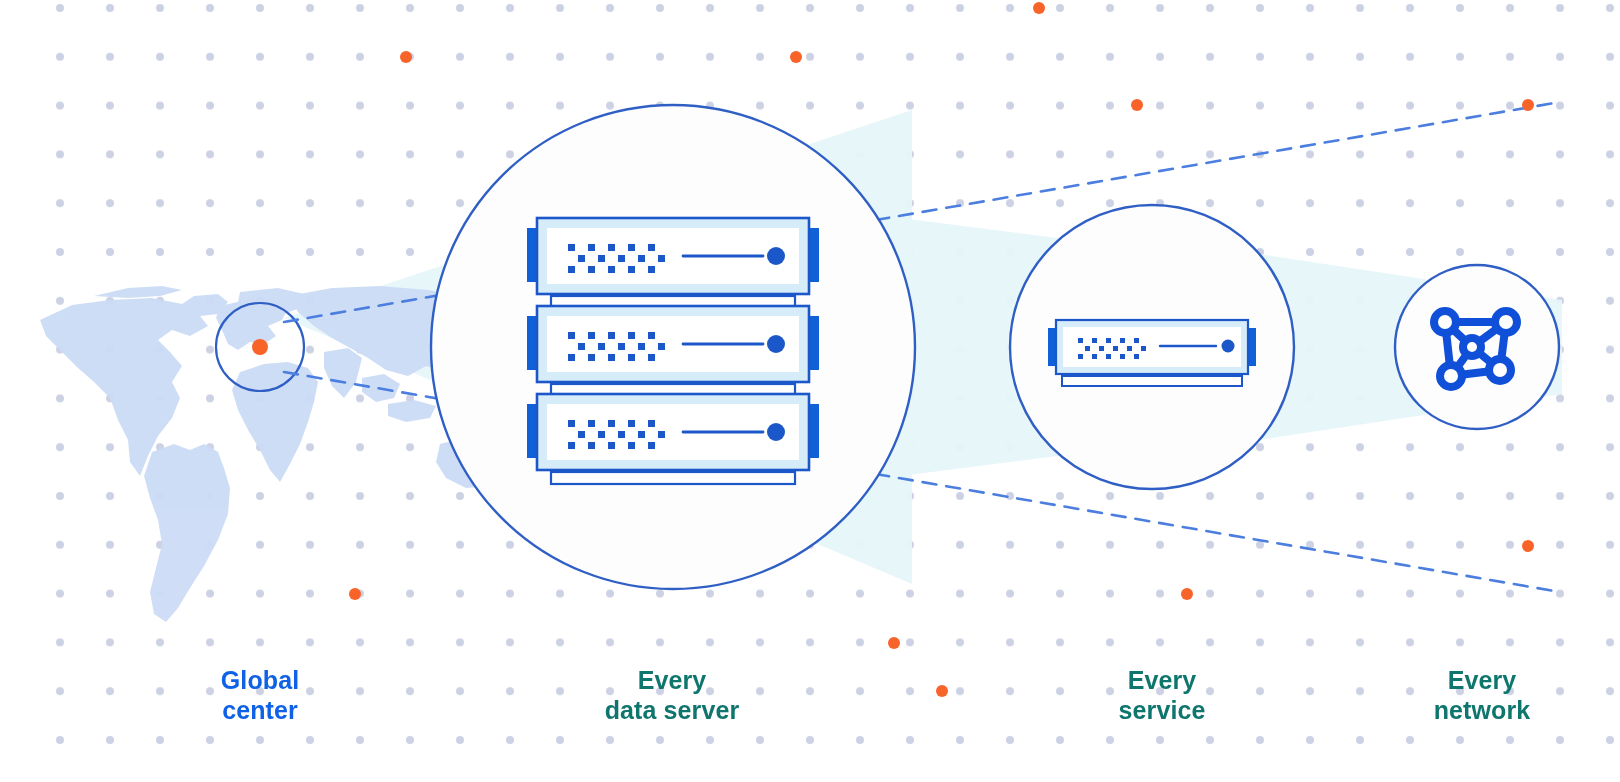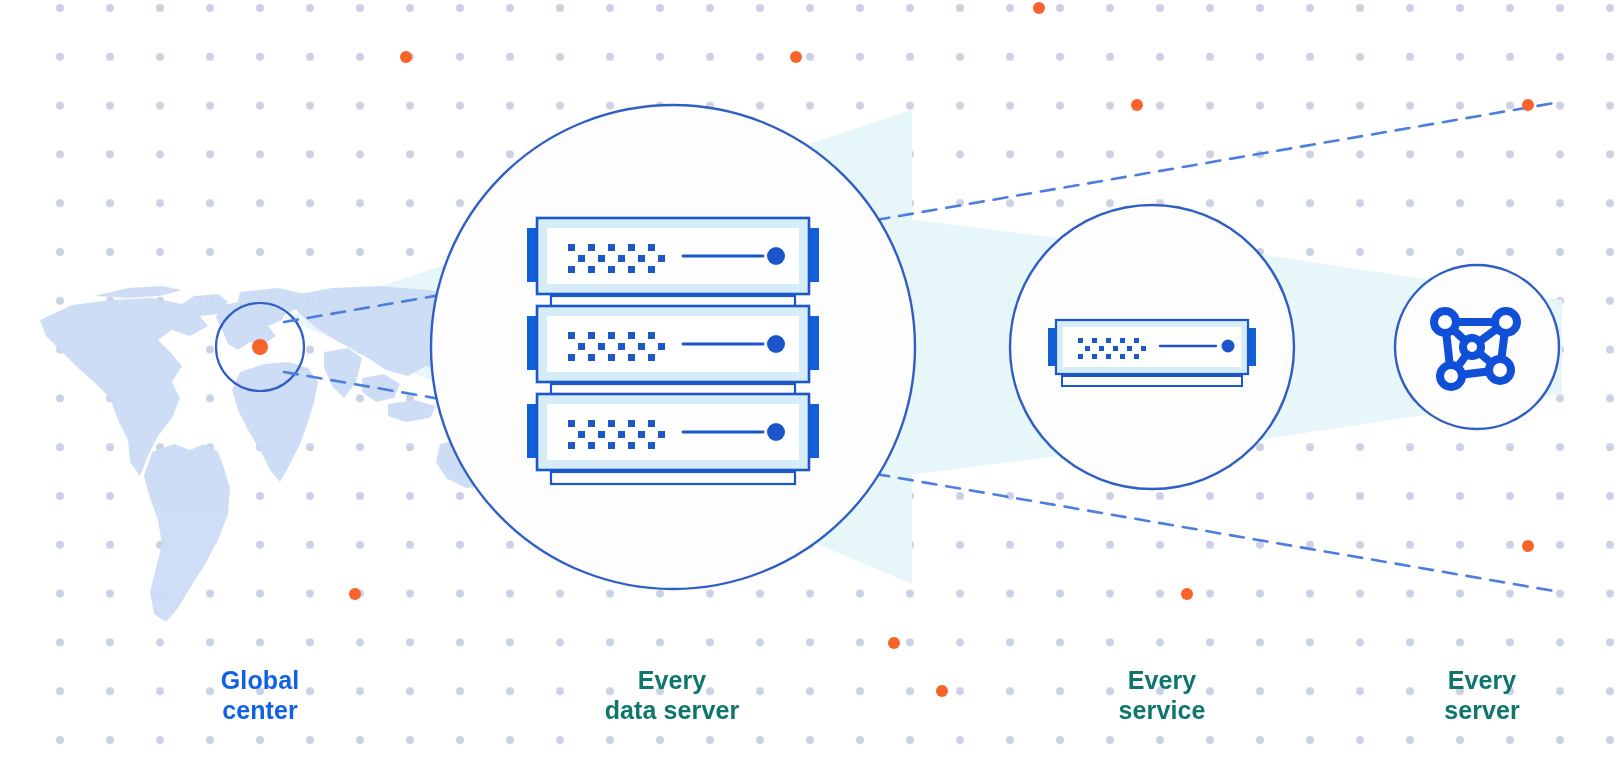--- a/index.html
+++ b/index.html
@@ -261,15 +261,15 @@
       <circle cx="910" cy="691" r="6"></circle>
     </g>
   </svg>
 
   <div class="label accent" id="lbl-global"><span>Global</span><br><span>center</span></div>
 
   <div class="label" id="lbl-datacenter"><span>Every</span><br><span>data server</span></div>
 
   <div class="label" id="lbl-server"><span>Every</span><br><span>service</span></div>
 
-  <div class="label" id="lbl-service"><span>Every</span><br><span>server</span></div>
+  <div class="label" id="lbl-service"><span>Every</span><br><span>network</span></div>
 
 </div>
 
 </body></html>

